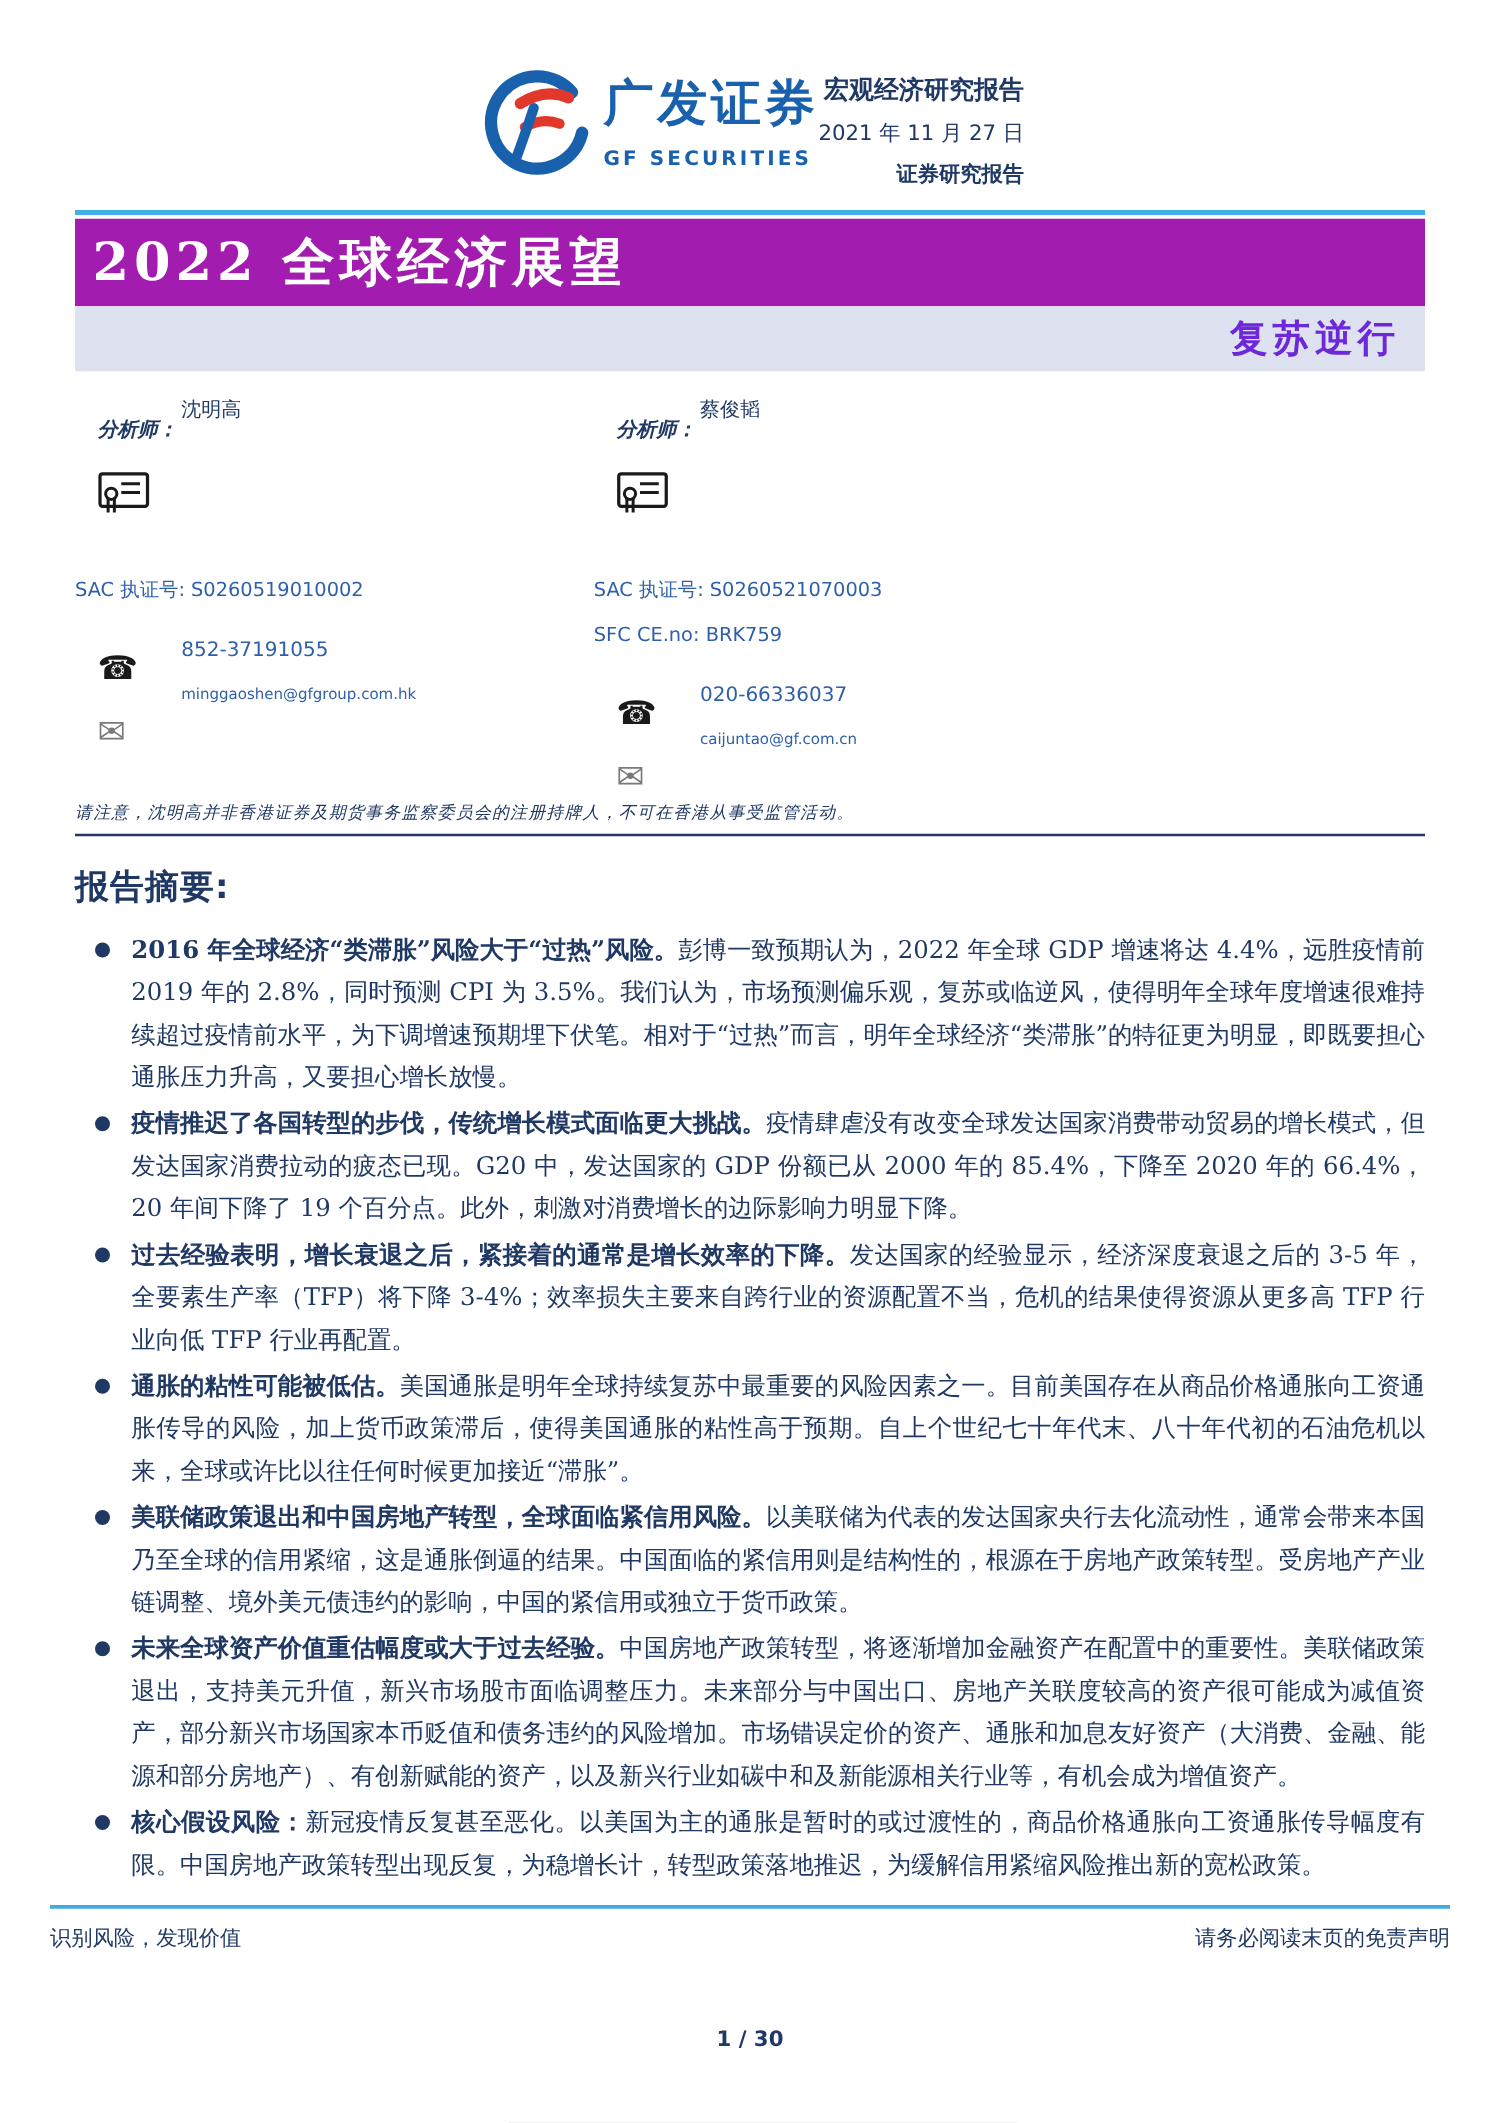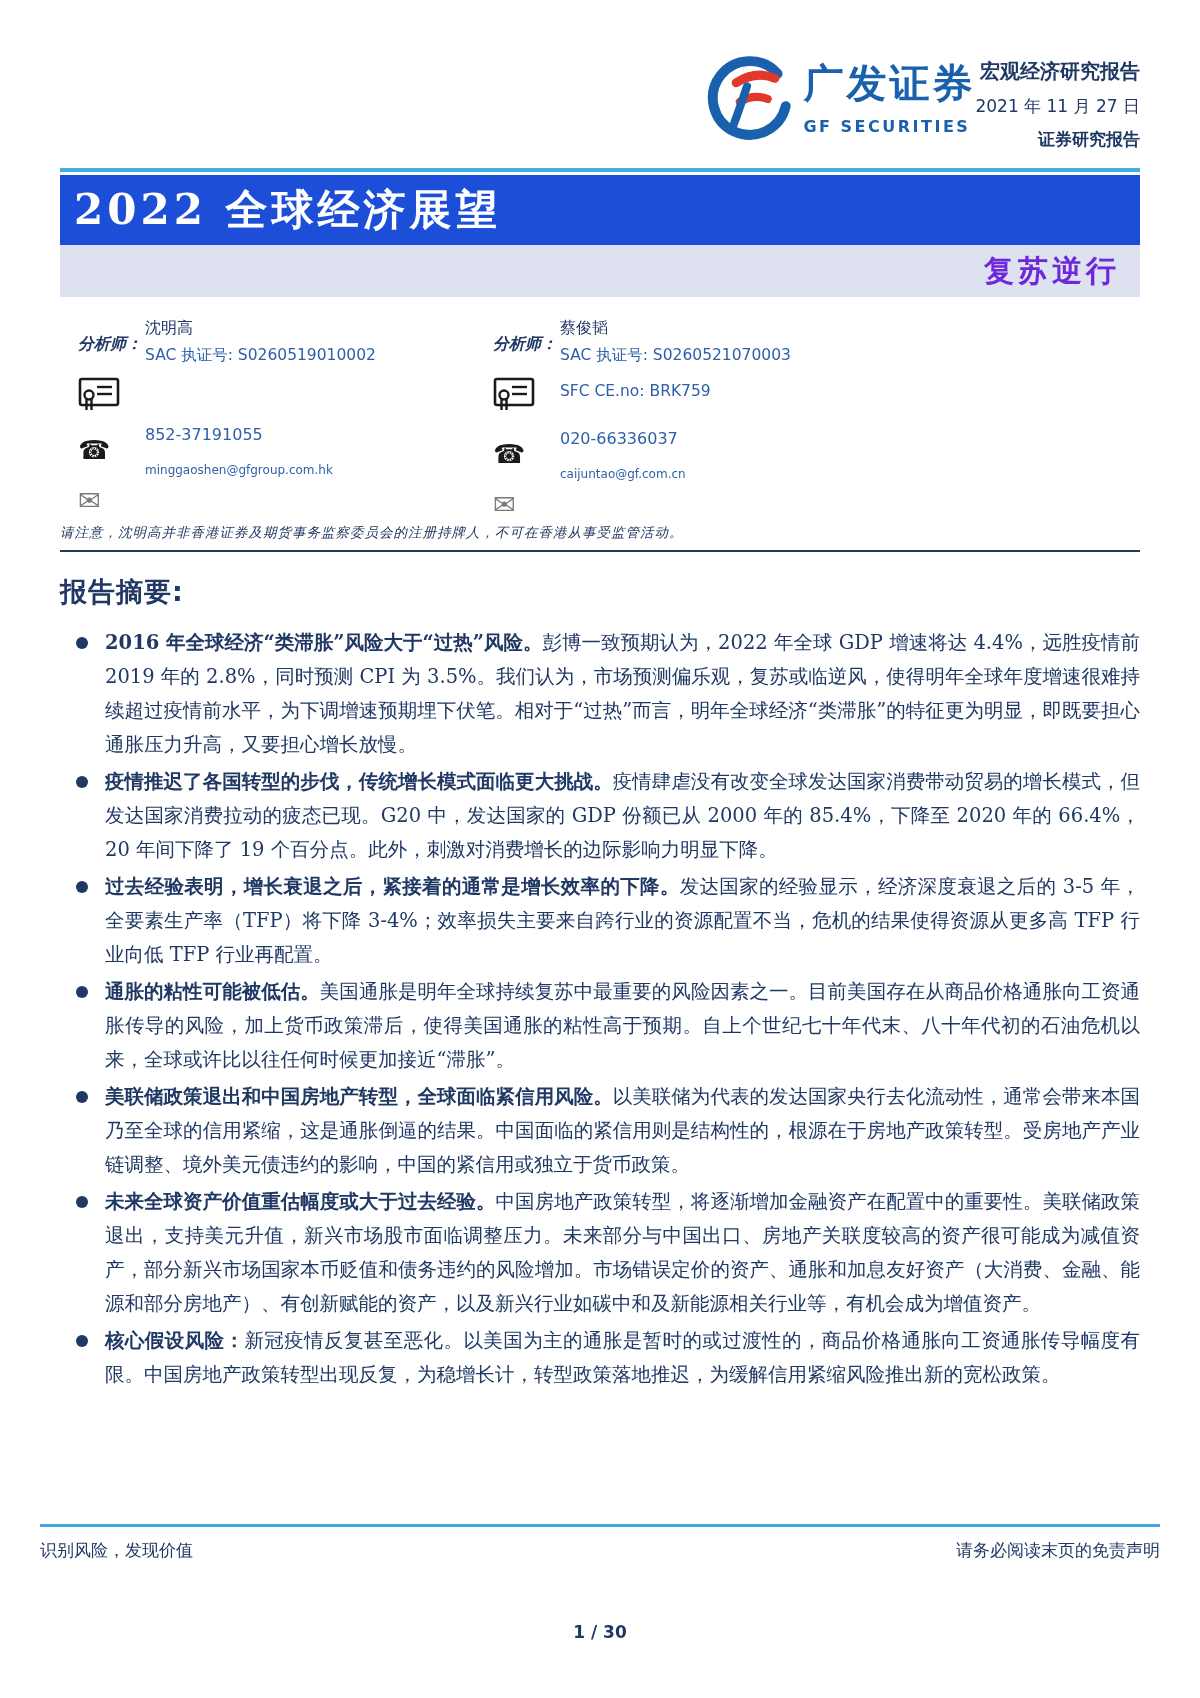--- a/index.html
+++ b/index.html
@@ -8,45 +8,45 @@
     width:1200px;height:1698px;
     margin:0 auto;
     background:#ffffff;
     font-family:"DejaVu Sans","Liberation Sans",sans-serif;
     color:#1F3864;
     overflow:hidden;
   }
   .content{padding:0 60px;}
 
   
-  .header{display:flex;justify-content:flex-end;align-items:flex-start;padding-top:54px;height:114px;}
+  .header{display:flex;justify-content:center;align-items:flex-start;padding-top:54px;height:114px;}
   .logo{display:flex;align-items:center;gap:10px;}
   .logo-text{display:flex;flex-direction:column;line-height:1;}
   .logo-cn{font-size:40px;font-weight:bold;color:#1961AC;letter-spacing:3px;font-family:"DejaVu Serif","Liberation Serif",serif;}
   .logo-en{font-size:16px;font-weight:bold;color:#1961AC;letter-spacing:2.5px;margin-top:16px;}
   .header-right{text-align:right;padding-top:4px;}
   .hr-type{font-size:20px;font-weight:bold;margin-bottom:10px;}
   .hr-date{font-size:17px;margin-bottom:10px;}
   .hr-cat{font-size:17px;font-weight:600;}
 
   
   .cyan-rule{height:4px;background:#41AEE4;margin:0 60px;}
-  .title-band{margin:3px 60px 0 60px;height:70px;background:#1d4ed8;display:flex;align-items:center;}
+  .title-band{margin:3px 60px 0 60px;height:70px;background:#a21caf;display:flex;align-items:center;}
   .title-main{color:#ffffff;font-size:42px;font-weight:bold;padding-left:14px;letter-spacing:4px;font-family:"DejaVu Serif","Liberation Serif",serif;}
   .subtitle-band{margin:0 60px;height:52px;background:#DEE1F0;display:flex;align-items:center;justify-content:flex-end;}
   .title-sub{color:#6d28d9;font-size:30px;font-weight:bold;padding-right:20px;letter-spacing:4px;font-family:"DejaVu Serif","Liberation Serif",serif;}
 
   
   .analyst-grid{display:grid;grid-template-columns:415px 1fr;margin-top:14px;}
   .a-row{display:flex;align-items:flex-start;}
   .a-cell-l{width:85px;flex:0 0 85px;display:flex;justify-content:flex-start;padding-left:18px;box-sizing:border-box;margin-top:32px;}
   .a-label{font-size:16px;font-weight:bold;font-style:italic;white-space:nowrap;}
   .a-name{font-size:16px;font-family:"DejaVu Serif","Liberation Serif",serif;}
   .name-row{height:34px;align-items:center;}
-  .cert-row{min-height:66px;}
+  .cert-row{min-height:66px;flex-direction:column;}
   .cert-lines div{font-size:15.5px;color:#2E5FA8;margin-bottom:16px;line-height:20px;}
   .phone-row{height:42px;align-items:center;}
   .phone-num{font-size:16px;color:#2E5FA8;}
   .email-row{min-height:56px;}
   .email-text{font-size:12px;color:#2E5FA8;max-width:245px;word-break:break-all;line-height:30px;}
   .phone-glyph{font-size:26px;color:#1a1a1a;line-height:26px;}
   .mail-glyph{font-size:27px;color:#7a7a7a;line-height:27px;}
 
   
   .notice{font-size:13.5px;font-style:italic;margin-top:6px;letter-spacing:1px;font-family:"DejaVu Serif","Liberation Serif",serif;}

